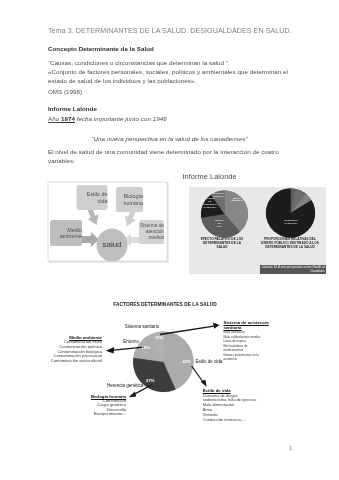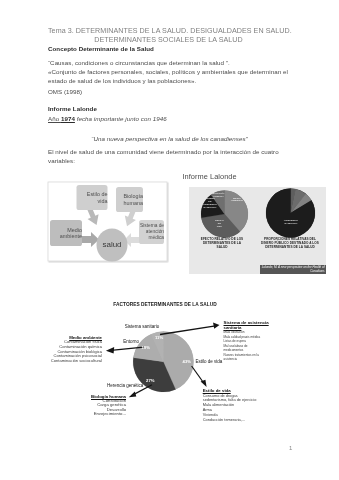--- a/index.html
+++ b/index.html
@@ -34,21 +34,20 @@
           text-align:right;font-style:italic;padding:0.6px 1.5px;box-sizing:border-box;}
 
 
 </style>
 </head>
 <body>
 
 <div class="page">
 
   <div class="t title" style="left:48px;top:27px;width:241px;white-space:nowrap;">Tema 3. DETERMINANTES DE LA SALUD. DESIGUALDADES EN SALUD.</div>
-  <div class="t title" style="left:48px;top:36px;width:241px;white-space:nowrap;">DETERMINANTES SOCIALES DE LA SALUD</div>
 
   <div class="t bold" style="left:48px;top:45px;">Concepto Determinante de la Salud</div>
 
   <div class="t body" style="left:48px;top:59px;width:250px;">“Causas, condiciones o circunstancias que determinan la salud ”.</div>
 
   <div class="t body" style="left:48px;top:68px;width:247px;">«Conjunto de factores personales, sociales, políticos y ambientales que determinan el estado de salud de los individuos y las poblaciones».</div>
 
   <div class="t body" style="left:48px;top:88px;">OMS (1998)</div>
 
   <div class="t bold" style="left:48px;top:105px;">Informe Lalonde</div>

